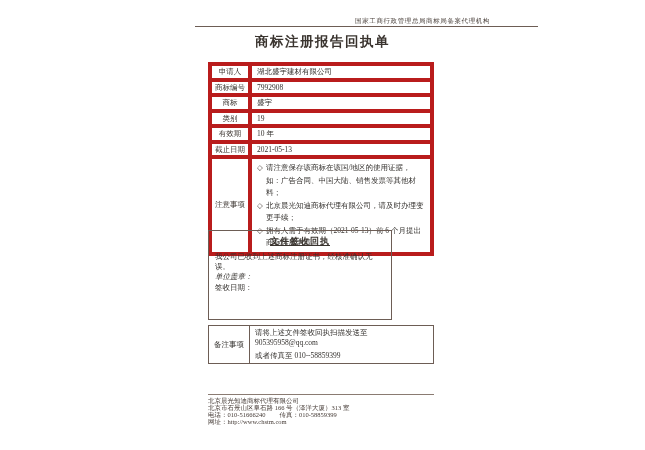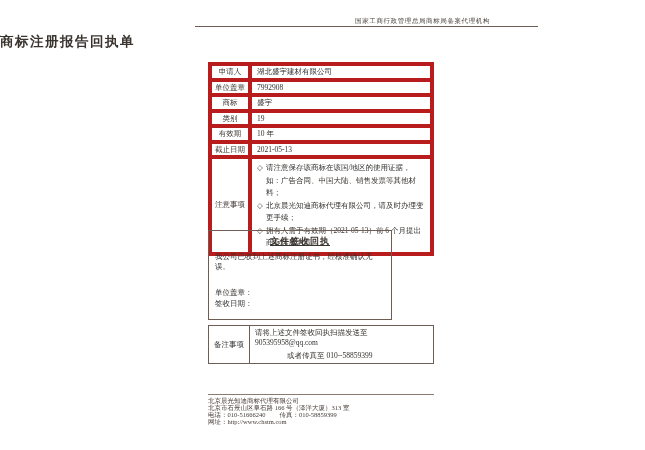--- a/index.html
+++ b/index.html
@@ -16,21 +16,21 @@
     position:absolute; left:195px; top:16px; width:343px; height:11px;
     border-bottom:1px solid #6d5d55;
     text-align:right; padding-right:48px; box-sizing:border-box;
     font-size:6.5px; letter-spacing:0.6px; color:#4a403b; line-height:10px;
     white-space:nowrap;
   }
 
   
   .doc-title {
     position:absolute; left:0; top:33px; width:645px;
-    font-size:13.5px; font-weight:bold;
+    text-align:center; font-size:13.5px; font-weight:bold;
     letter-spacing:1.5px; color:#3a342f;
   }
 
   
   table { border-collapse:collapse; table-layout:fixed; }
   .info-table {
     position:absolute; left:208px; top:62px; width:226px;
     font-size:7.5px; color:#33302d;
   }
   .info-table td { border:4px solid #b91c1c; padding:0; }
@@ -48,33 +48,33 @@
   
   .receipt-box {
     position:absolute; left:208px; top:230px; width:184px; height:90px;
     border:1px solid #6d5d55; box-sizing:border-box; font-size:7.5px;
   }
   .rb-title {
     margin-top:4px; text-align:center; font-size:9px; font-weight:bold;
     text-decoration:underline; letter-spacing:1px; color:#3a342f;
   }
   .rb-statement { margin:4px 6px 0 6px; }
-  .rb-stamp { margin:16px 6px 0 6px; }
+  .rb-stamp { margin:0 6px 0 6px;font-style:italic; }
   .rb-signer { margin:15px 6px 0 6px; }
   .rb-date { margin:1px 6px 0 6px; }
 
   
   .remarks-table {
     position:absolute; left:208px; top:325px; width:226px;
     font-size:7.5px; color:#33302d;
   }
   .remarks-table td { border:1px solid #6d5d55; }
   .remarks-table td.lbl { width:38px; text-align:center; vertical-align:middle; }
   .remarks-table td.val { padding:2px 5px; height:30px; vertical-align:middle; }
-  .remarks-table .ln2 { margin-top:4px;margin-left:32px; }
+  .remarks-table .ln2 { margin-top:4px; }
 
   
   .footer {
     position:absolute; left:208px; top:394px; width:226px;
     border-top:1px solid #8a7b72; padding-top:2px;
     font-size:6.5px; line-height:7px; color:#453b36; white-space:nowrap;
   }
   .footer > div { margin-bottom:0; }
   .footer .fax { margin-left:14px; }
 </style>
@@ -89,21 +89,21 @@
 
   <div class="doc-title">商标注册报告回执单</div>
 
   <table class="info-table">
     <tbody>
       <tr class="r">
         <td class="lbl">申请人</td>
         <td class="val">湖北盛宇建材有限公司</td>
       </tr>
       <tr class="r">
-        <td class="lbl">单位盖章</td>
+        <td class="lbl">商标编号</td>
         <td class="val">7992908</td>
       </tr>
       <tr class="r">
         <td class="lbl">商标</td>
         <td class="val">盛宇</td>
       </tr>
       <tr class="r">
         <td class="lbl">类别</td>
         <td class="val">19</td>
       </tr>

